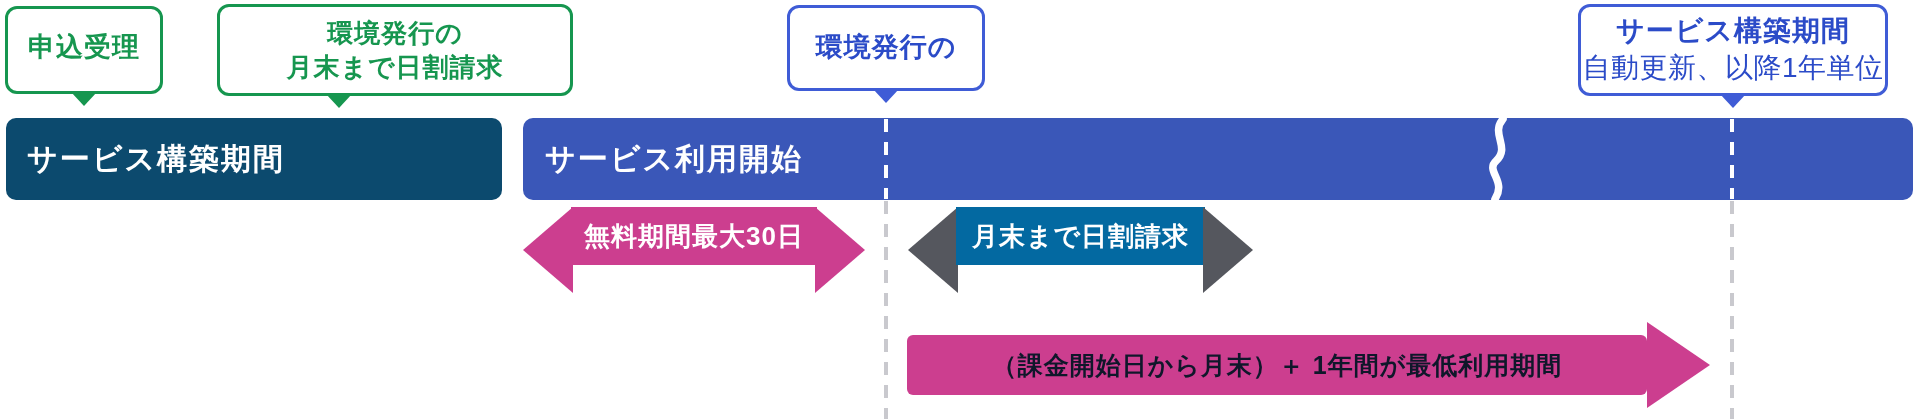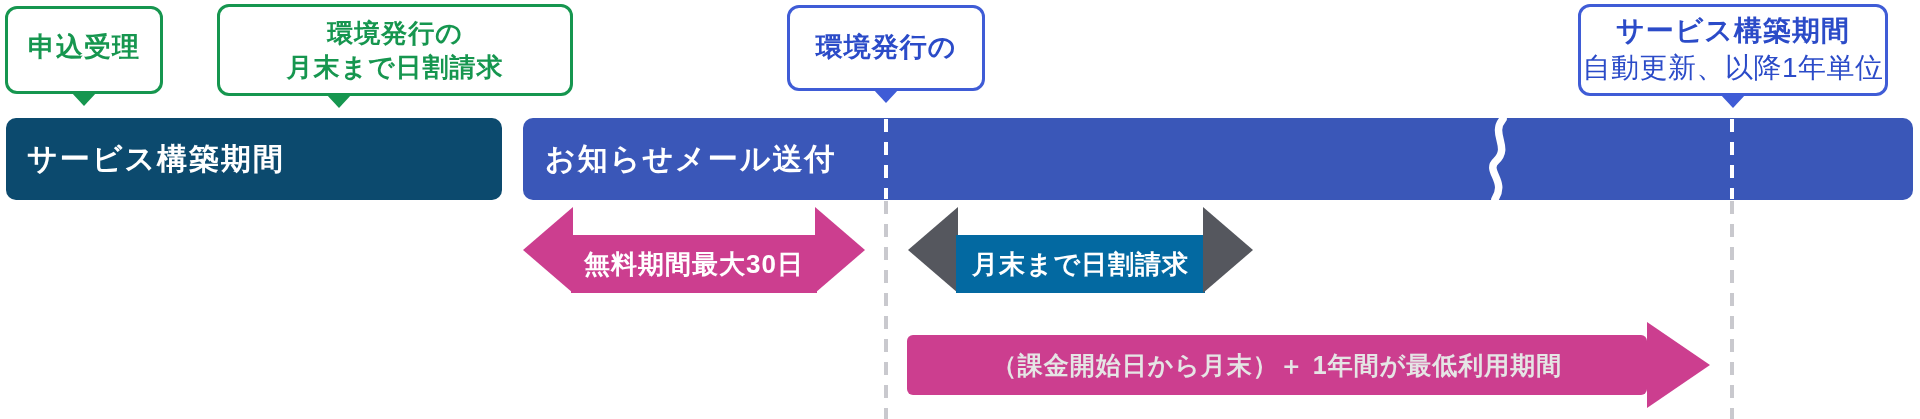--- a/index.html
+++ b/index.html
@@ -36,37 +36,37 @@
   .dash{position:absolute;width:4px;}
   .dash.inbar{
     top:119px;height:80px;
     background:repeating-linear-gradient(180deg,#ffffff 0,#ffffff 13px,transparent 13px,transparent 23px);
   }
   .dash.below{
     top:201px;height:218px;
     background:repeating-linear-gradient(180deg,#C9C9CE 0,#C9C9CE 13px,transparent 13px,transparent 23px);
   }
   
-  .darrow{position:absolute;top:207px;height:86px;display:flex;align-items:flex-end;}
+  .darrow{position:absolute;top:207px;height:86px;display:flex;align-items:flex-start;}
   .darrow .head{width:0;height:0;border-top:43px solid transparent;border-bottom:43px solid transparent;}
   .darrow .body{
     flex:1;height:58px;margin:0 -2px;display:flex;align-items:center;justify-content:center;
     color:#fff;font-weight:bold;font-size:26px;letter-spacing:1px;white-space:nowrap;
   }
   .darrow.pink .head.l{border-right:50px solid #CC3E8F;}
   .darrow.pink .head.r{border-left:50px solid #CC3E8F;}
   .darrow.pink .body{background:#CC3E8F;}
   .darrow.gray .head.l{border-right:50px solid #55575E;}
   .darrow.gray .head.r{border-left:50px solid #55575E;}
   .darrow.gray .body{background:#0369a1;}
   
   .barrow{position:absolute;left:907px;top:322px;width:803px;height:86px;}
   .barrow .body{
     position:absolute;left:0;top:13px;width:740px;height:60px;background:#CC3E8F;border-radius:6px;
-    display:flex;align-items:center;justify-content:center;color:#e5e5e5;font-weight:bold;
+    display:flex;align-items:center;justify-content:center;color:#0f172a;font-weight:bold;
     font-size:25px;letter-spacing:1px;white-space:nowrap;
   }
   .barrow .head{
     position:absolute;right:0;top:0;width:0;height:0;
     border-top:43px solid transparent;border-bottom:43px solid transparent;
     border-left:63px solid #CC3E8F;
   }
 </style>
 </head>
 <body>
@@ -93,21 +93,21 @@
     <div class="line" style="font-size:28px;">サービス構築期間</div>
     <div class="sub" style="font-size:28px;">自動更新、以降1年単位</div>
   </div>
   <div class="pointer blue" style="left:1720px;top:94px;"></div>
 
   <div class="bar green" style="left:6px;width:496px;">
     <span>サービス構築期間</span>
   </div>
 
   <div class="bar blue" style="left:523px;width:1390px;">
-    <span>お知らせメール送付</span>
+    <span>サービス利用開始</span>
     <svg class="squiggle" viewBox="0 0 34 82">
       <path d="M21 1 C 8 16, 29 29, 14 43 C 3 53, 25 63, 13 81" fill="none" stroke="#ffffff" stroke-width="7.5" stroke-linecap="round" stroke-linejoin="round"></path>
     </svg>
   </div>
 
   <div class="dash inbar" style="left:884px;"></div>
   <div class="dash below" style="left:884px;"></div>
   <div class="dash inbar" style="left:1730px;"></div>
   <div class="dash below" style="left:1730px;"></div>
 

